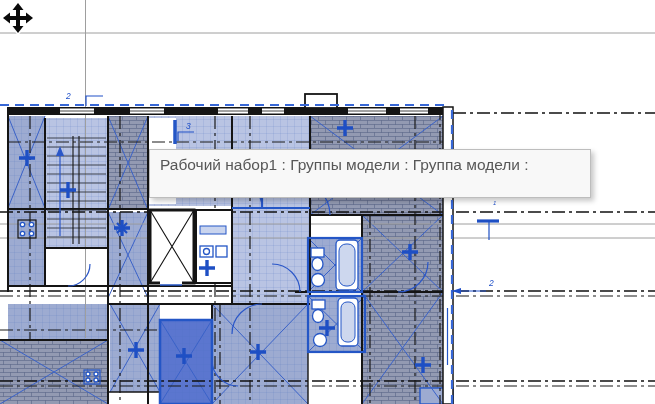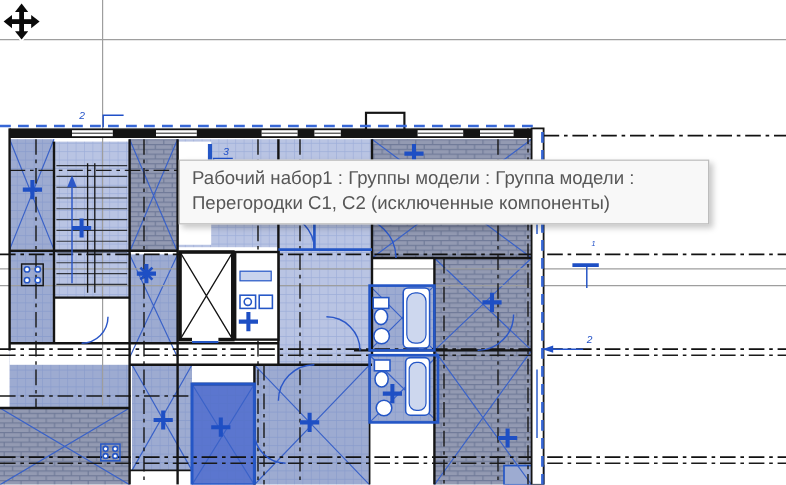--- a/index.html
+++ b/index.html
@@ -1,22 +1,22 @@
 <!DOCTYPE html>
 <html><head>
 <meta charset="utf-8">
 <style>
   html,body{margin:0;padding:0;background:#fff;}
   .stage{position:relative;width:655px;height:404px;background:#fff;overflow:hidden;
          font-family:"Liberation Sans",sans-serif;}
   .stage svg{position:absolute;left:0;top:0;}
-  .tooltip{position:absolute;left:149px;top:133px;min-width:420px;z-index:5;
+  .tooltip{position:absolute;left:149px;top:149px;min-width:420px;z-index:5;
            background:#f8f8f8;border:1px solid #bdbdbd;
            box-shadow:3px 3px 5px rgba(0,0,0,.22);
-           padding:4px 10px 6px 10px;color:#575757;font-size:15.5px;line-height:21px;
+           padding:4px 10px 22px 10px;color:#575757;font-size:15.5px;line-height:21px;
            white-space:nowrap;}
   .cursor{position:absolute;left:140px;top:113px;z-index:10;}
   .annot-text{fill:#2050c8;font-style:italic;font-size:8.5px;font-family:"Liberation Sans",sans-serif;}
   .annot-tiny{fill:#2050c8;font-style:italic;font-size:6px;font-family:"Liberation Sans",sans-serif;}
   .dd{stroke:#1a1a1a;stroke-width:1.2;stroke-dasharray:13 4 3 4;fill:none;}
   .ddh{stroke:#111;stroke-width:1.5;stroke-dasharray:13 4 3 4;fill:none;}
   .guide{stroke:#9e9e9e;stroke-width:1;fill:none;}
   .crop{stroke:#3767d6;stroke-width:2.2;stroke-dasharray:9 6;fill:none;}
   .wallb{stroke:#141414;stroke-width:2;fill:none;}
   .wallb1{stroke:#141414;stroke-width:1.4;fill:none;}
@@ -311,21 +311,20 @@
     <g>
       <path class="annline" d="M452 291H486"></path>
       <polygon points="452,291 461,288 461,294" fill="#2050c8"></polygon>
       <text class="annot-text" x="489" y="286">2</text>
     </g>
   </g>
 </svg>
 
 <div class="tooltip">
   <div>Рабочий набор1 : Группы модели : Группа модели :</div>
-  <div>Перегородки С1, С2 (исключенные компоненты)</div>
 </div>
 
 <svg class="cursor" width="36" height="36" viewBox="-18 -18 36 36">
   <g stroke="#ffffff" stroke-width="3" fill="#ffffff" stroke-linejoin="round">
     <rect x="-2" y="-10" width="4" height="20"></rect>
         <rect x="-10" y="-2" width="20" height="4"></rect>
     <polygon points="0,-15 -5.5,-8 5.5,-8"></polygon>
         <polygon points="0,15 -5.5,8 5.5,8"></polygon>
     <polygon points="-15,0 -8,-5.5 -8,5.5"></polygon>
         <polygon points="15,0 8,-5.5 8,5.5"></polygon>

